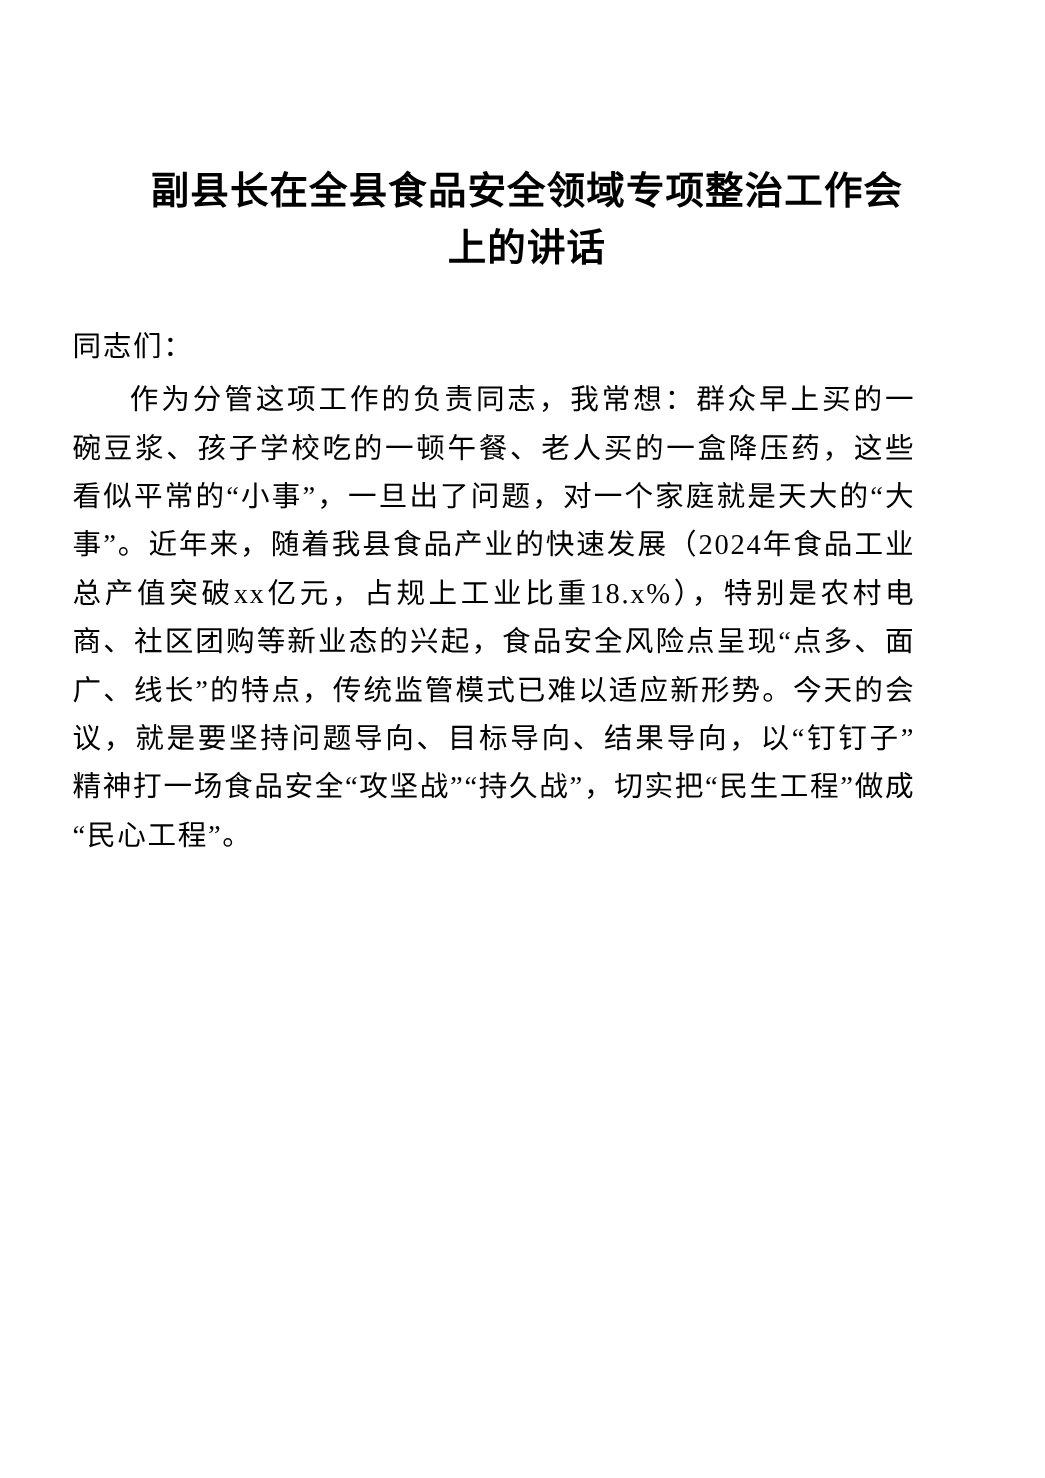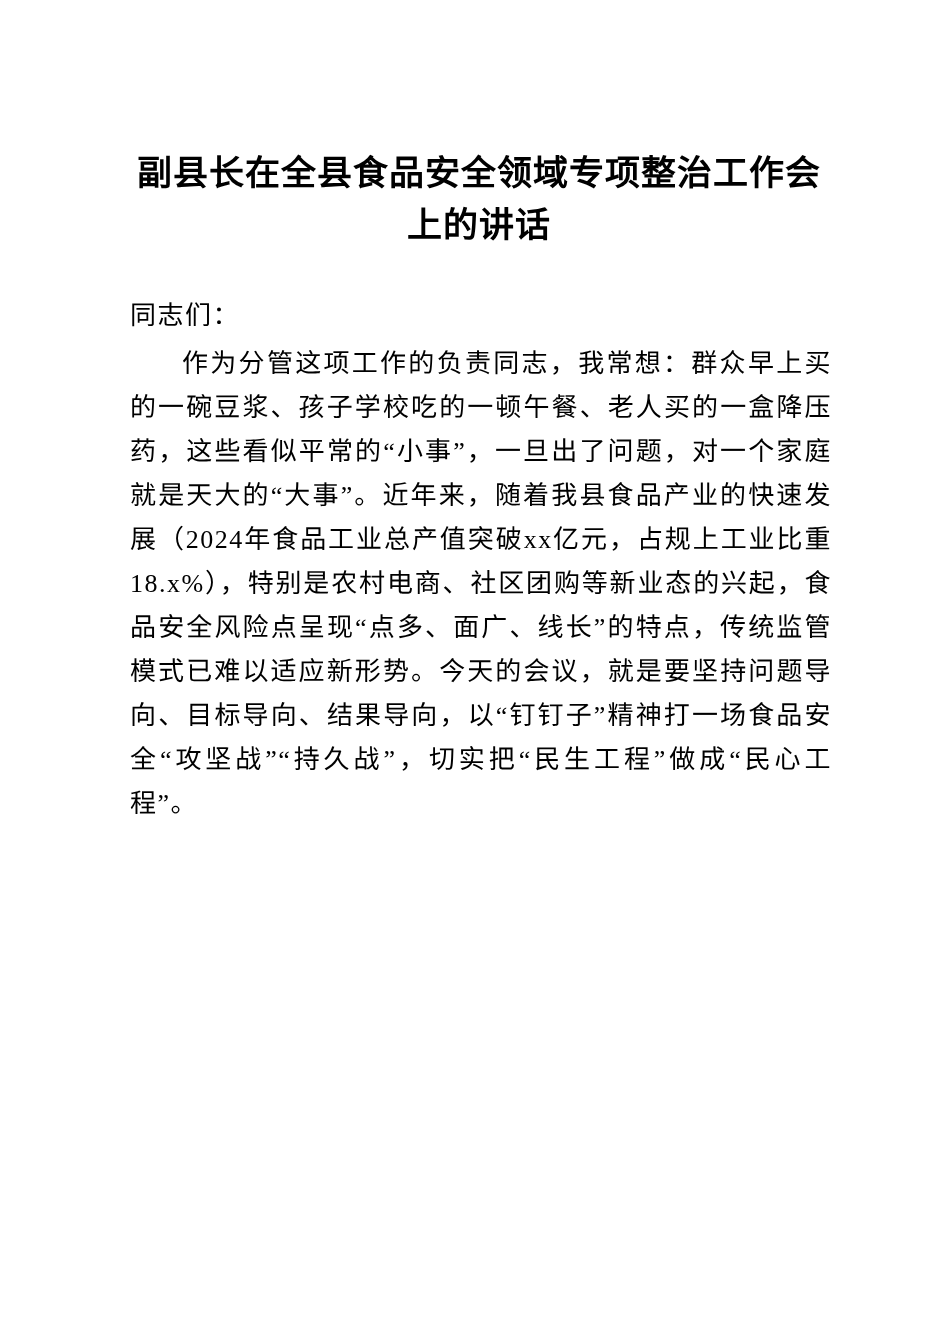--- a/index.html
+++ b/index.html
@@ -17,21 +17,21 @@
   .title {
     margin: 140px 112px 0 112px;
     font-size: 35px;
     font-weight: bold;
     line-height: 52px;
     text-align: center;
     letter-spacing: 1px;
     color: #000000;
   }
   .content {
-    margin: 36px 116px 0 120px;
+    margin: 36px 116px 0 56px;
     font-size: 26px;
     line-height: 44px;
     letter-spacing: 1.5px;
     text-align: justify;
     color: #000000;
   }
   .content p.salutation {
     text-indent: 0;
   }
   .content p.para {

